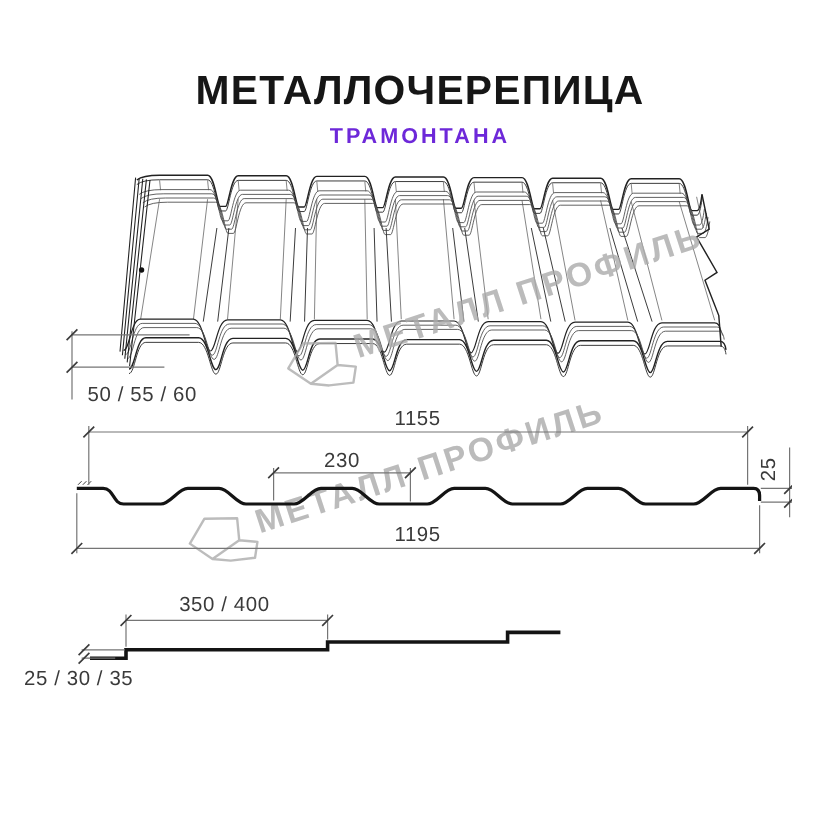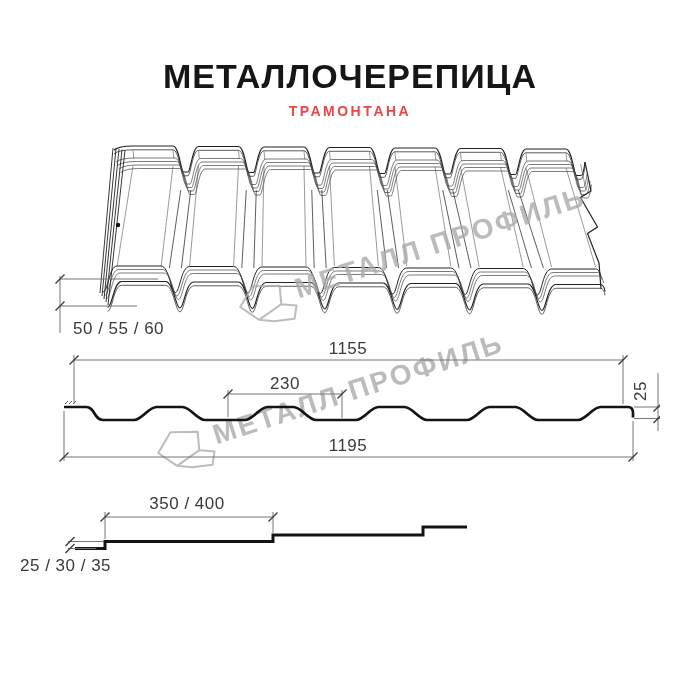--- a/index.html
+++ b/index.html
@@ -1,20 +1,20 @@
 <!DOCTYPE html>
 <html><head>
 <meta charset="utf-8">
 <style>
   html,body{margin:0;padding:0;background:#fff;}
   .canvas{position:relative;width:660px;height:700px;background:#fff;overflow:hidden;
           font-family:"Liberation Sans",sans-serif;}
   .hdr{position:absolute;top:57px;left:0;width:700px;text-align:center;}
   .hdr h1{margin:0;font-size:34px;font-weight:bold;letter-spacing:1px;color:#161616;}
-  .hdr h2{margin:7px 0 0 0;font-size:14px;font-weight:bold;letter-spacing:2.5px;color:#ef4444;}
+  .hdr h2{margin:7px 0 0 0;font-size:18px;font-weight:bold;letter-spacing:2.5px;color:#6d28d9;}
   svg{position:absolute;top:0;left:0;}
   svg text{font-family:"Liberation Sans",sans-serif;fill:#3a3a3a;font-size:17px;letter-spacing:.5px;}
   .wmtext{font-size:28px;font-weight:bold;letter-spacing:2.5px;fill:#ababab;opacity:.8;}
   .thin{stroke:#333;stroke-width:.8;fill:none;}
   .detail{stroke:#555;stroke-width:.6;fill:none;}
   .band{stroke:#444;stroke-width:.7;fill:none;}
   .main{stroke:#222;stroke-width:1.2;fill:none;}
   .dim{stroke:#757575;stroke-width:1;fill:none;}
   .tick{stroke:#3c3c3c;stroke-width:1.4;fill:none;}
   .profile{stroke:#141414;stroke-width:2.7;fill:none;stroke-linejoin:round;}

